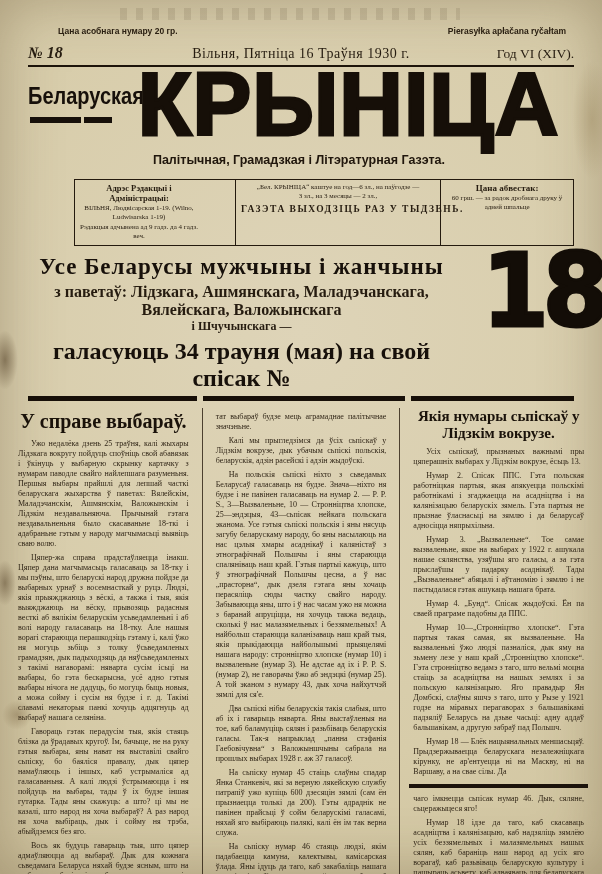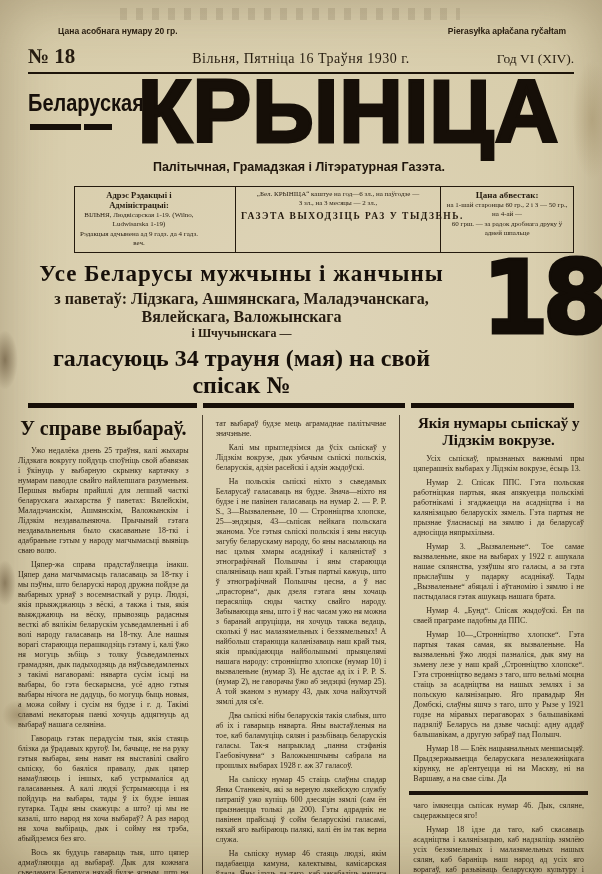--- a/index.html
+++ b/index.html
@@ -17,21 +17,21 @@
   .stain.s1{left:-8px;top:330px;width:26px;height:60px;background:radial-gradient(ellipse,rgba(70,50,25,.5),transparent 70%);}
   .stain.s2{left:-6px;top:560px;width:22px;height:46px;background:radial-gradient(ellipse,rgba(70,50,25,.45),transparent 70%);}
   .stain.s3{left:2px;top:700px;width:30px;height:30px;background:radial-gradient(ellipse,rgba(90,65,30,.3),transparent 70%);}
   .stain.s4{right:-10px;top:60px;width:40px;height:120px;background:radial-gradient(ellipse,rgba(120,95,50,.25),transparent 70%);}
 
   
   .topmeta{display:flex;justify-content:space-between;padding:26px 36px 0 58px;
     font-family:"Liberation Sans","DejaVu Sans",sans-serif;font-size:8.5px;font-weight:bold;color:#2b2012;}
   .daterow{display:grid;grid-template-columns:1fr auto 1fr;align-items:baseline;
     margin:8px 28px 0 28px;border-bottom:2.5px solid #1d140a;padding-bottom:3px;}
-  .issue-no{font-size:21px;font-weight:bold;}
+  .issue-no{font-size:16px;font-weight:bold;font-style:italic;}
   .dateline{font-size:14px;text-align:center;letter-spacing:.5px;}
   .volume{font-size:13.5px;text-align:right;}
 
   
   .masthead{position:relative;height:108px;margin:0 26px;}
   .mh-prefix{position:absolute;left:2px;top:18px;width:86px;text-align:center;
     font-family:"Liberation Sans","DejaVu Sans",sans-serif;font-weight:bold;font-size:20px;
     transform:scaleY(1.15);color:#17100a;}
   .mh-bar{position:absolute;left:4px;top:50px;width:82px;height:6px;
     background:linear-gradient(90deg,#17100a 0 62%,transparent 62% 66%,#17100a 66% 100%);}
@@ -112,21 +112,20 @@
       <div class="ib-line">ВІЛЬНЯ, Людвісарская 1-19. (Wilno, Ludwisarska 1-19)</div>
       <div class="ib-line">Рэдакцыя адчынена ад 9 гадз. да 4 гадз. веч.</div>
     </div>
     <div class="cell subscr">
       <div class="ib-line">„Бел. КРЫНІЦА“ каштуе на год—6 зл., на паўгодзе —</div>
       <div class="ib-line">3 зл., на 3 месяцы — 2 зл.,</div>
       <div class="weekly">ГАЗЭТА ВЫХОДЗІЦЬ РАЗ У ТЫДЗЕНЬ.</div>
     </div>
     <div class="cell rates">
       <div class="ib-head" style="font-size:9px;">Цана абвестак:</div>
-      <div class="ib-line">на 1-шай старонцы 60 гр., 2 і 3 — 50 гр., на 4-ай —</div>
       <div class="ib-line">60 грш. — за радок дробнага друку ў адней шпальце</div>
     </div>
   </div>
 
   <div class="banner">
     <div class="banner-text">
       <div class="bl1">Усе Беларусы мужчыны і жанчыны</div>
       <div class="bl2">з паветаў: Лідзкага, Ашмянскага, Маладэчанскага, Вялейскага, Валожынскага</div>
       <div class="bl3">і Шчучынскага —</div>
       <div class="bl4">галасуюць 34 трауня (мая) на свой спісак №</div>

